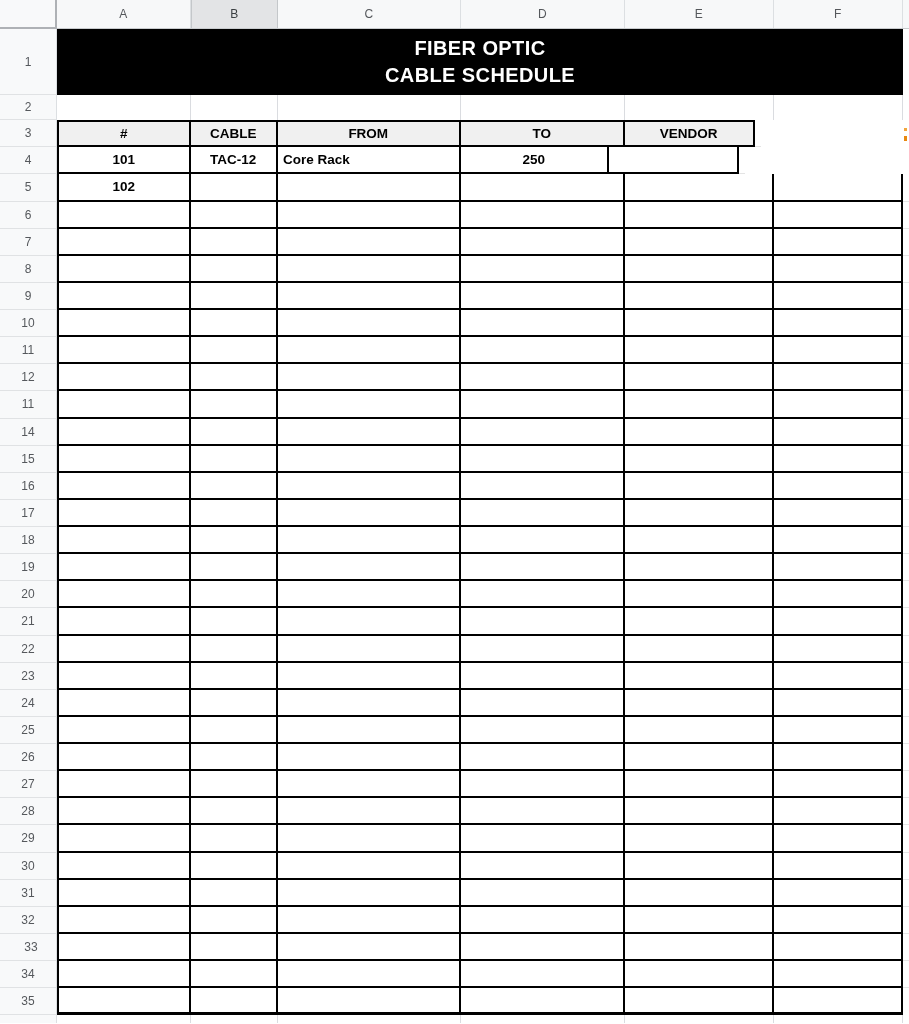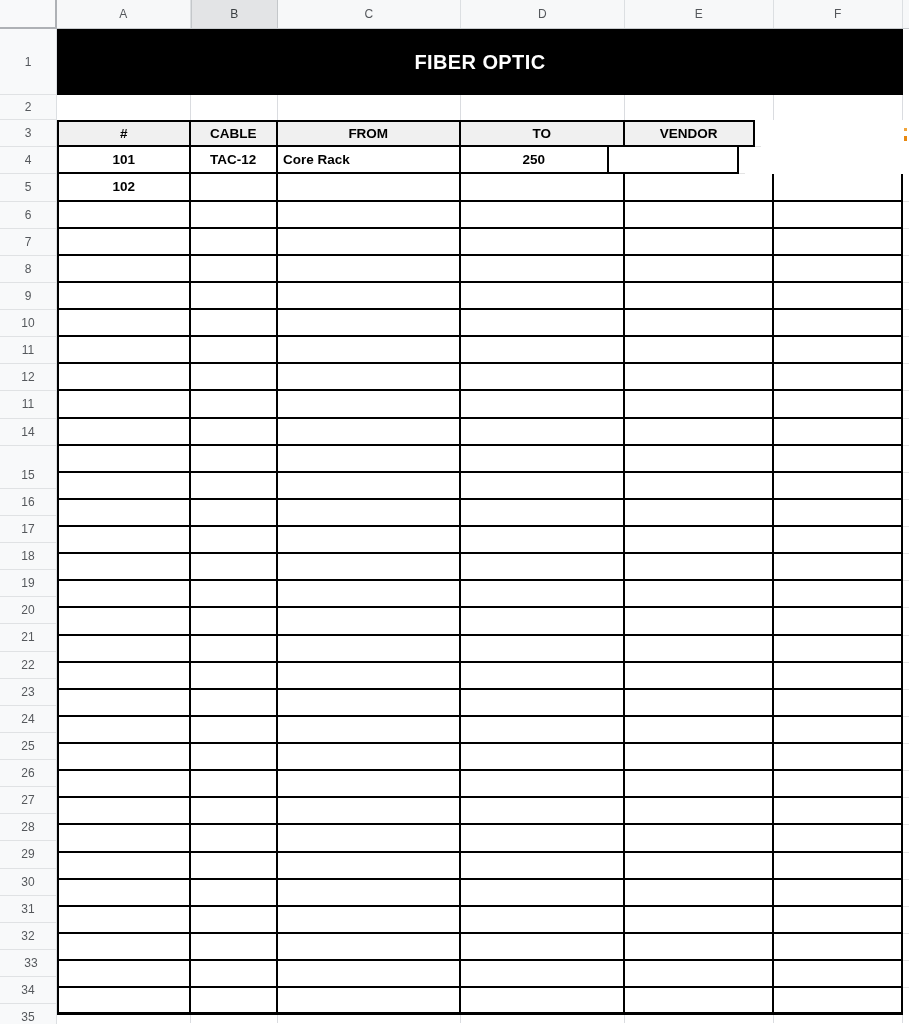--- a/index.html
+++ b/index.html
@@ -89,21 +89,21 @@
       <div class="rhcell" style="height: 27.5px;">5</div>
       <div class="rhcell" style="height: 27.13px;">6</div>
       <div class="rhcell" style="height: 27.13px;">7</div>
       <div class="rhcell" style="height: 27.13px;">8</div>
       <div class="rhcell" style="height: 27.13px;">9</div>
       <div class="rhcell" style="height: 27.13px;">10</div>
       <div class="rhcell" style="height: 27.13px;">11</div>
       <div class="rhcell" style="height: 27.13px;">12</div>
       <div class="rhcell" style="height: 27.13px;">11</div>
       <div class="rhcell" style="height: 27.13px;">14</div>
-      <div class="rhcell" style="height: 27.13px; margin-top: 16px;">15</div>
+      <div class="rhcell" style="height: 27.13px;">15</div>
       <div class="rhcell" style="height: 27.13px;">16</div>
       <div class="rhcell" style="height: 27.13px;">17</div>
       <div class="rhcell" style="height: 27.13px;">18</div>
       <div class="rhcell" style="height: 27.13px;">19</div>
       <div class="rhcell" style="height: 27.13px;">20</div>
       <div class="rhcell" style="height: 27.13px;">21</div>
       <div class="rhcell" style="height: 27.13px;">22</div>
       <div class="rhcell" style="height: 27.13px;">23</div>
       <div class="rhcell" style="height: 27.13px;">24</div>
       <div class="rhcell" style="height: 27.13px;">25</div>
@@ -117,20 +117,21 @@
       <div class="rhcell" style="height: 27.13px; padding-left: 6px;">33</div>
       <div class="rhcell" style="height: 27.13px;">34</div>
       <div class="rhcell" style="height: 27.13px;">35</div>
       <div class="rhcell rhsliver"></div>
     </div>
 
   <div class="gridarea">
     <div class="banner-row">
       <div class="banner">
         <div>FIBER OPTIC</div>
+        <div>CABLE SCHEDULE</div>
       </div>
       <div class="banner-sliver"></div>
     </div>
     <div class="row2" id="row-2">
         <div class="gcell" style="width: 133.5px;"></div>
         <div class="gcell" style="width: 87.5px;"></div>
         <div class="gcell" style="width: 182.5px;"></div>
         <div class="gcell" style="width: 164.5px;"></div>
         <div class="gcell" style="width: 148.5px;"></div>
         <div class="gcell" style="width: 129.5px;"></div>

